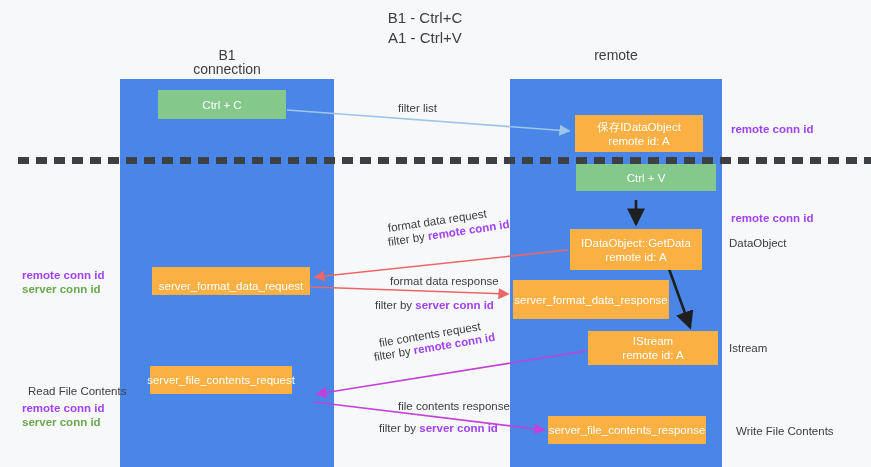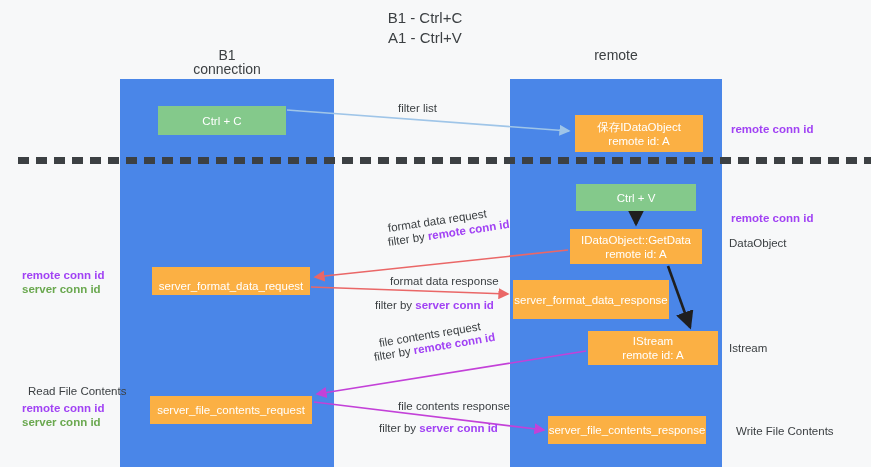--- a/index.html
+++ b/index.html
@@ -52,28 +52,28 @@
     color: #ffffff;
     font-size: 11.5px;
     line-height: 14px;
     text-align: center;
     padding: 2px 6px;
   }
   .node.green  { background: #84c98b; }
   .node.orange { background: #fbb044; }
   .node .l2 { display: block; }
 
-  #n-ctrlc  { left: 158px; top: 106px;  width: 128px; height: 29px; }
+  #n-ctrlc  { left: 158px; top: 90px;  width: 128px; height: 29px; }
   #n-idoA   { left: 575px; top: 115px; width: 128px; height: 37px; }
-  #n-ctrlv  { left: 576px; top: 184px; width: 120px; height: 27px; }
-  #n-getdata{ left: 570px; top: 229px; width: 132px; height: 35px; }
+  #n-ctrlv  { left: 576px; top: 164px; width: 140px; height: 27px; }
+  #n-getdata{ left: 570px; top: 229px; width: 132px; height: 41px; }
   #n-sfreq  { left: 152px; top: 267px; width: 158px; height: 28px; justify-content: flex-end; }
   #n-sfres  { left: 513px; top: 280px; width: 156px; height: 39px; }
   #n-istream{ left: 588px; top: 331px; width: 130px; height: 34px; }
-  #n-sfcreq { left: 150px; top: 396px; width: 162px; height: 28px; }
+  #n-sfcreq { left: 150px; top: 366px; width: 142px; height: 28px; }
   #n-sfcres { left: 548px; top: 416px; width: 158px; height: 28px; }
 
   
   .lbl {
     position: absolute;
     font-size: 11.5px;
     line-height: 14px;
     color: #3c4043;
     white-space: nowrap;
   }

